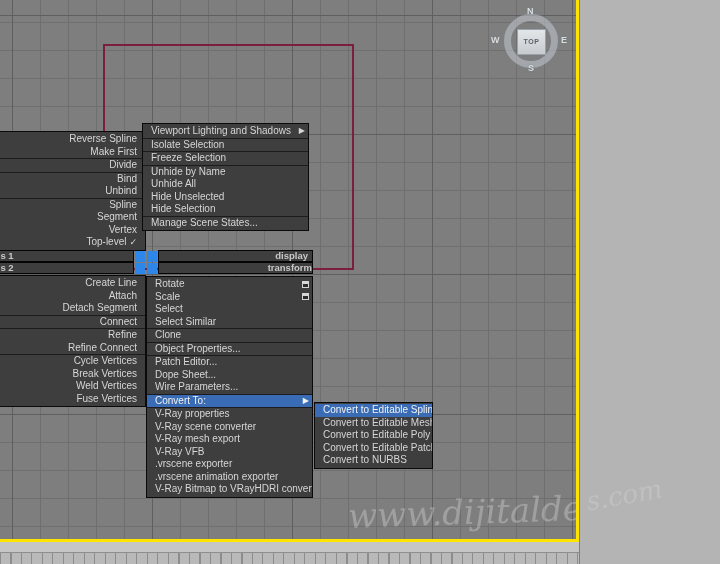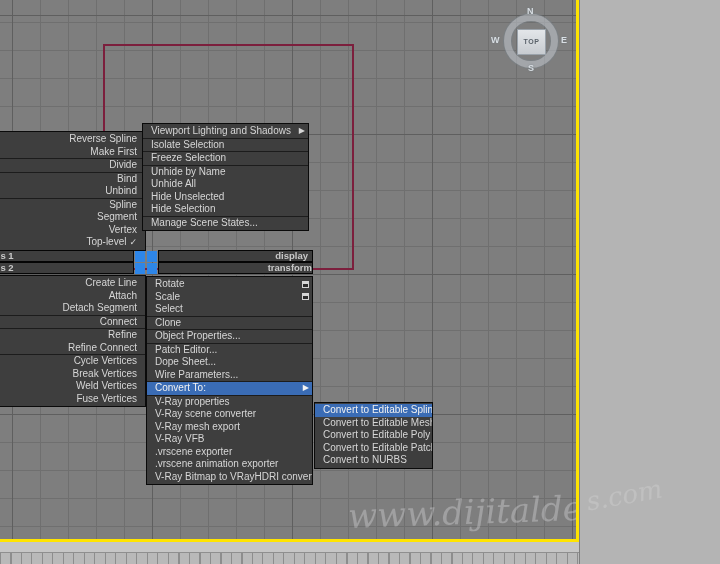--- a/index.html
+++ b/index.html
@@ -158,20 +158,21 @@
     <div class="menu-item"><span>Unhide All</span></div>
     <div class="menu-item"><span>Hide Unselected</span></div>
     <div class="menu-item"><span>Hide Selection</span></div>
     <div class="menu-sep"></div>
     <div class="menu-item"><span>Manage Scene States...</span></div>
   </div>
 <div class="menu menu-mid abs" style="left:146px;top:276px;width:167px;">
     <div class="menu-item"><span>Rotate</span><span class="mi-settings"></span></div>
     <div class="menu-item"><span>Scale</span><span class="mi-settings"></span></div>
     <div class="menu-item"><span>Select</span></div>
+    <div class="menu-item"><span>Select Similar</span></div>
     <div class="menu-sep"></div>
     <div class="menu-item"><span>Clone</span></div>
     <div class="menu-sep"></div>
     <div class="menu-item"><span>Object Properties...</span></div>
     <div class="menu-sep"></div>
     <div class="menu-item"><span>Patch Editor...</span></div>
     <div class="menu-item"><span>Dope Sheet...</span></div>
     <div class="menu-item"><span>Wire Parameters...</span></div>
     <div class="menu-sep"></div>
     <div class="menu-item hl"><span>Convert To:</span><span class="mi-arrow">▶</span></div>

